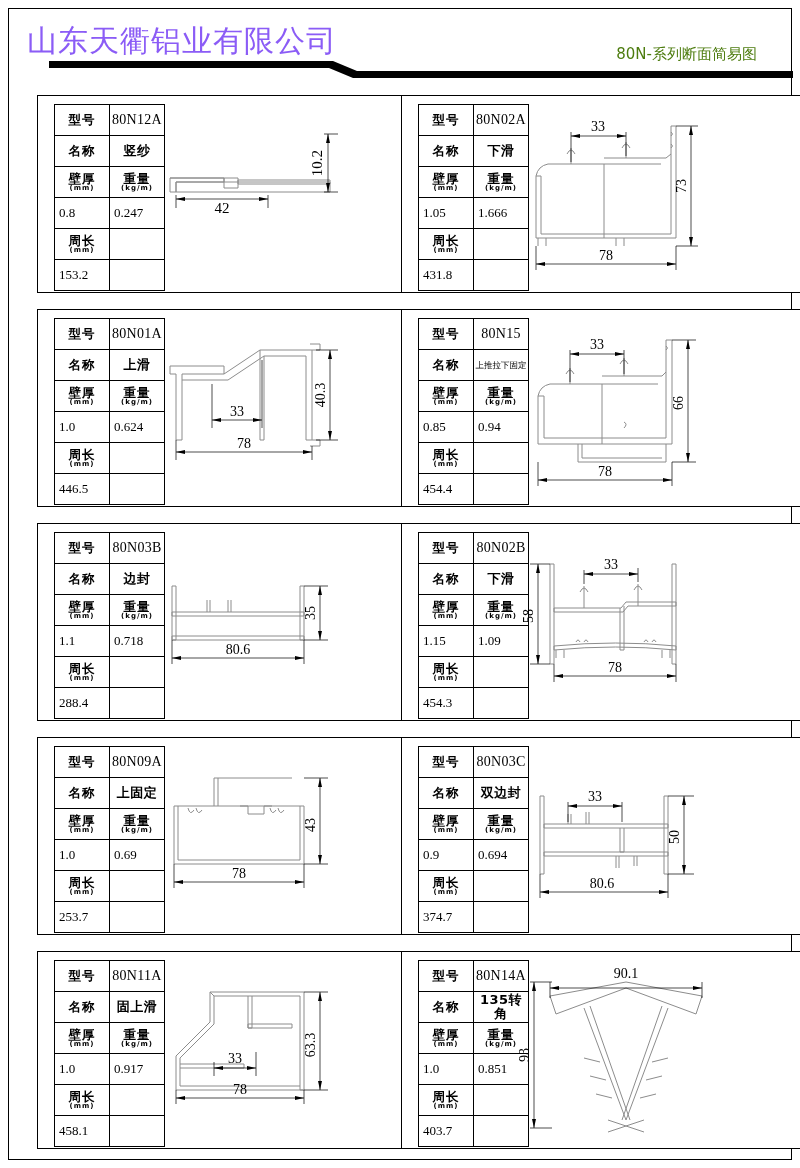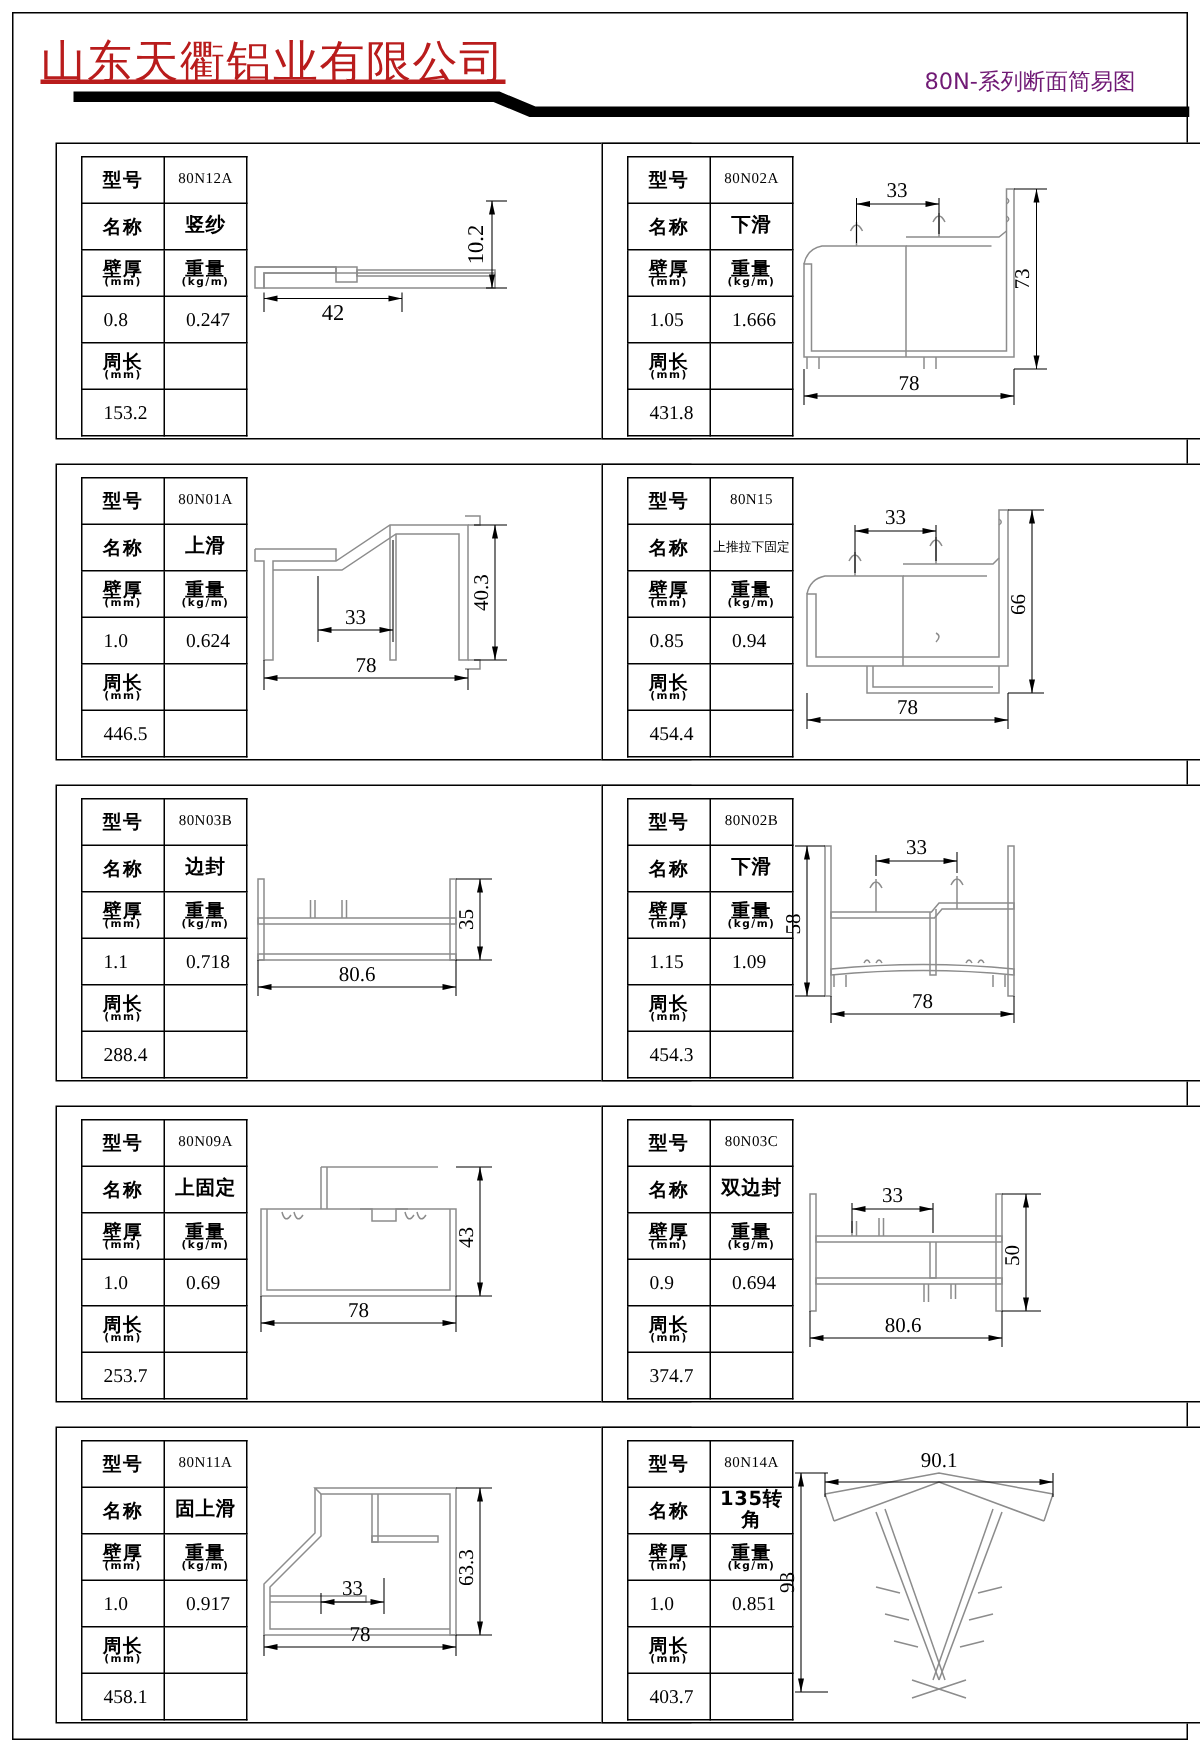--- a/index.html
+++ b/index.html
@@ -31,30 +31,29 @@
     width: 784px; height: 72px;
   }
   .company-name {
     position: absolute;
     left: 18px; top: 12px;
     font-size: 30px;
     letter-spacing: 1px;
     font-family: "DejaVu Sans", "Liberation Sans", sans-serif;
     font-weight: 400;
     white-space: nowrap;
-    color: #b91c1c;
-    text-decoration: underline;
+    color: #8b5cf6;
   }
   .series-title {
     position: absolute;
     right: 36px; top: 36px;
     font-size: 15px;
     font-family: "DejaVu Sans", "Liberation Sans", sans-serif;
     white-space: nowrap;
-    color: #701a75;
+    color: #4d7c0f;
   }
   .header-rule { position: absolute; left: 0; top: 0; width: 784px; height: 72px; }
 
   
   .grid {
     position: absolute;
     left: 0; top: 78px;
     width: 784px;
   }
   .row { position: relative; height: 214px; }
@@ -88,36 +87,36 @@
     color: #000;
     overflow: hidden;
   }
   .spec td.lbl {
     font-family: "DejaVu Sans", "Liberation Sans", sans-serif;
     font-weight: 700;
     letter-spacing: 1px;
   }
   .spec td.val {
     font-family: "Liberation Serif", "DejaVu Serif", serif;
-    font-size: 10px;
+    font-size: 14px;
     letter-spacing: 0.3px;
   }
   .spec td.val-cn {
     font-family: "DejaVu Sans", "Liberation Sans", sans-serif;
     font-weight: 700;
     font-size: 13px;
     letter-spacing: 0.5px;
   }
   .spec td.val-cn.tight { font-size: 8.5px; letter-spacing: 0; font-weight: 400; }
   .unit { font-size: 7px; display: block; line-height: 1; margin-top: -1px; }
   .spec td.num {
     font-family: "Liberation Serif", "DejaVu Serif", serif;
     font-size: 13px;
     text-align: left;
-    padding-left: 14px;
+    padding-left: 4px;
   }
   .spec td.blank { }
 
   
   .draw {
     position: absolute;
     left: 114px; top: 0;
     width: 220px; height: 196px;
   }
   .draw svg { display: block; width: 100%; height: 100%; }

